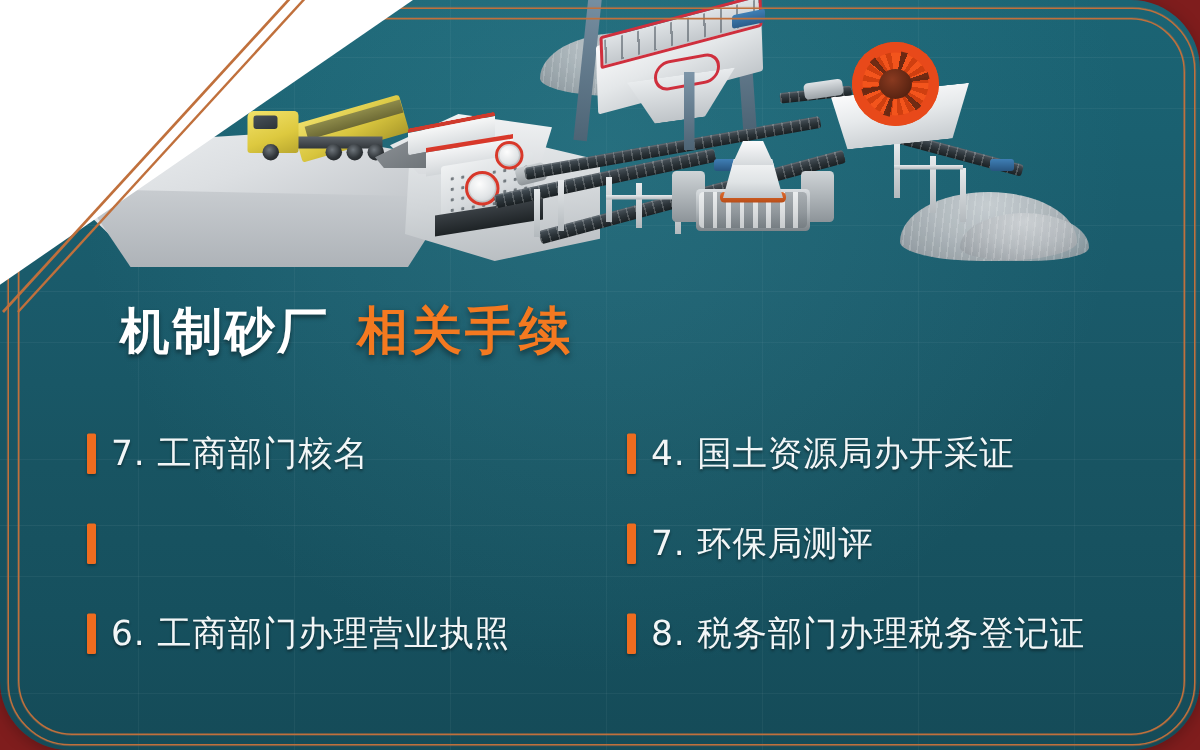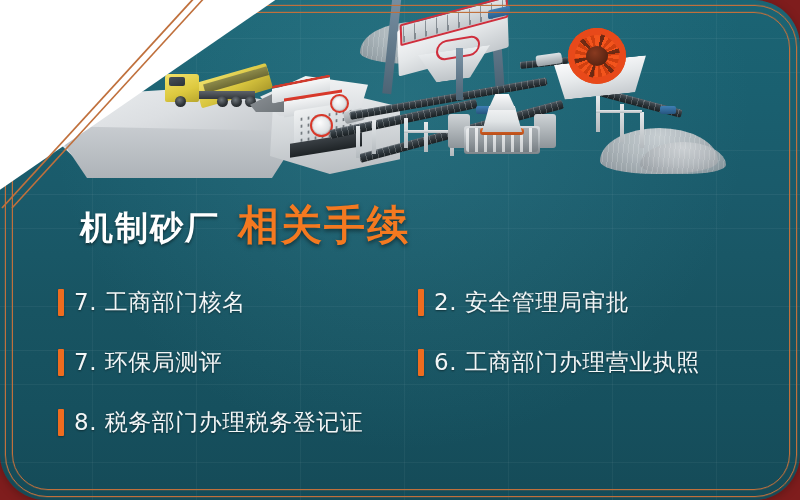--- a/index.html
+++ b/index.html
@@ -355,21 +355,21 @@
     position:absolute;left:80px;top:198px;
     display:flex;align-items:baseline;gap:18px;
   }
   .title-white{
     font-size:33px;font-weight:bold;color:#ffffff;
     letter-spacing:2px;
     text-shadow:0 2px 3px rgba(0,0,0,.45);
     font-family:"DejaVu Sans","Liberation Sans",sans-serif;
   }
   .title-orange{
-    font-size:41px;font-weight:bold;color:#f47920;
+    font-size:34px;font-weight:bold;color:#f47920;
     letter-spacing:2px;
     text-shadow:0 2px 4px rgba(0,0,0,.5);
     font-family:"DejaVu Sans","Liberation Sans",sans-serif;
   }
 
   .list{
     position:absolute;left:58px;top:272px;width:700px;
     display:grid;grid-template-columns:360px 340px;
     grid-auto-rows:60px;
   }
@@ -518,24 +518,27 @@
       <span class="title-orange">相关手续</span>
     </div>
 
     <div class="list">
 
       <div class="item">
         <span class="bar"></span>
         <span class="item-text">7. 工商部门核名</span>
       </div>
 
-
       <div class="item">
         <span class="bar"></span>
-        <span class="item-text">2. 安全管理局审批</span>
+        <span class="item-text">4. 国土资源局办开采证</span>
+      </div>
+
+      <div class="item">
+        <span class="bar"></span>
       </div>
 
       <div class="item">
         <span class="bar"></span>
         <span class="item-text">7. 环保局测评</span>
       </div>
 
       <div class="item">
         <span class="bar"></span>
         <span class="item-text">6. 工商部门办理营业执照</span>

